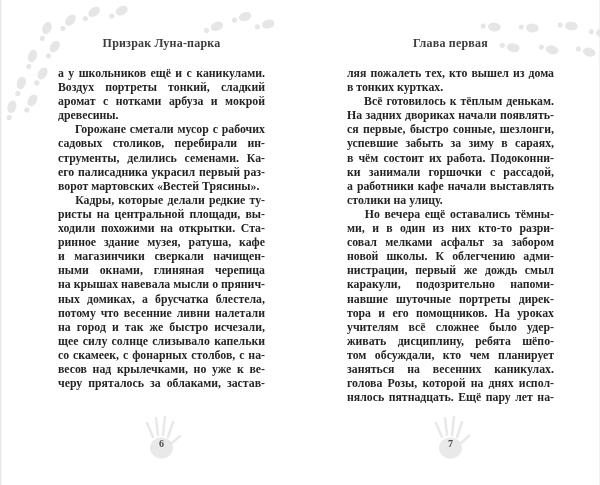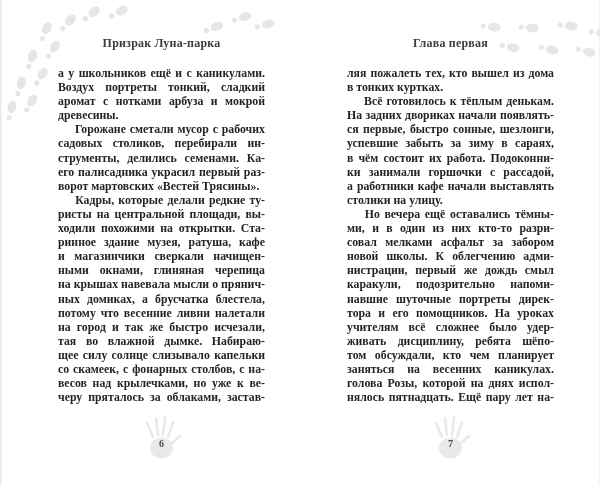--- a/index.html
+++ b/index.html
@@ -280,27 +280,20 @@
           <span>налетали</span>
         </div>
         <div class="line">
           <span>на</span>
           <span>город</span>
           <span>и</span>
           <span>так</span>
           <span>же</span>
           <span>быстро</span>
           <span>исчезали,</span>
-        </div>
-        <div class="line">
-          <span>тая</span>
-          <span>во</span>
-          <span>влажной</span>
-          <span>дымке.</span>
-          <span>Набираю-</span>
         </div>
         <div class="line">
           <span>щее</span>
           <span>силу</span>
           <span>солнце</span>
           <span>слизывало</span>
           <span>капельки</span>
         </div>
         <div class="line">
           <span>со</span>

